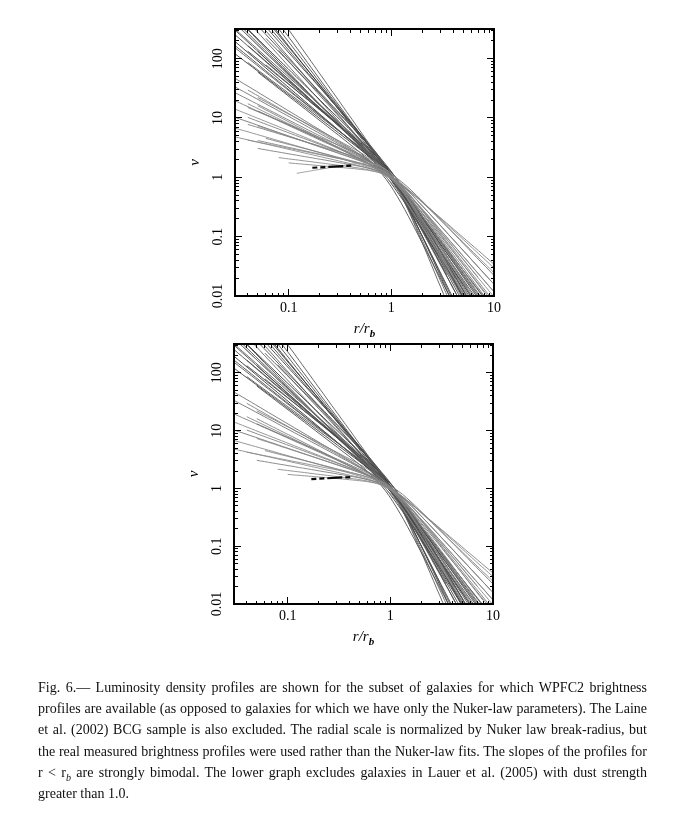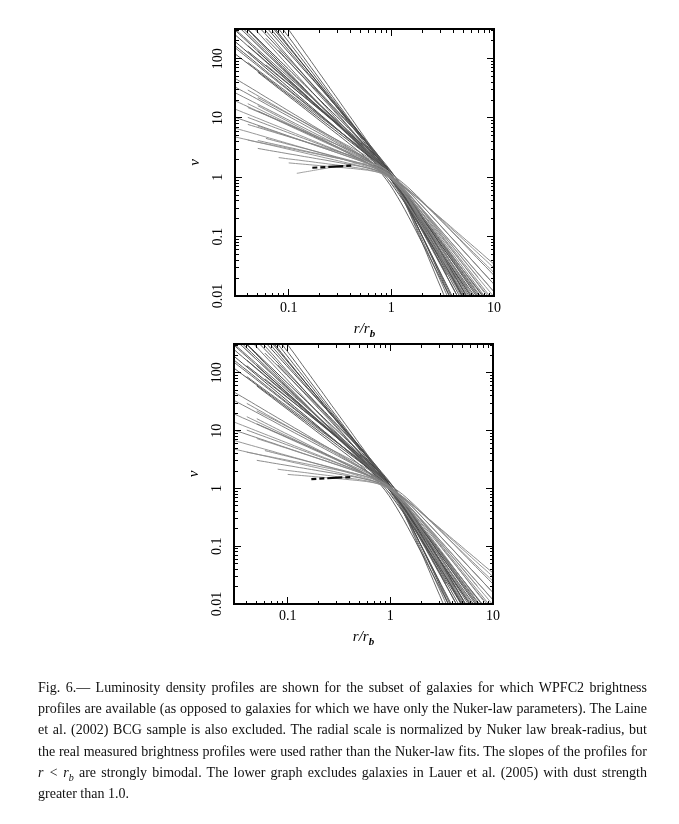--- a/index.html
+++ b/index.html
@@ -1,21 +1,21 @@
 <!DOCTYPE html>
 <html><head>
 <meta charset="utf-8">
 <style>
   html,body{margin:0;padding:0;background:#ffffff;}
   body{width:679px;height:824px;position:relative;font-family:"Liberation Serif",serif;color:#000;}
   #figure-area{position:absolute;left:0;top:0;width:544px;height:660px;}
   #fig-svg{display:block;}
   #caption{position:absolute;left:38px;top:663px;width:609px;
            font-size:14px;line-height:21.2px;text-align:justify;color:#101010;}
-  #caption .seg-italic{font-style:italic;}
+  #caption .seg-italic{}
   #caption .seg-sub{font-style:italic;vertical-align:sub;font-size:0.72em;line-height:0;}
   .svgtext{font-family:"Liberation Serif",serif;}
 </style>
 </head>
 <body>
 
 <div id="figure-area">
   <svg id="fig-svg" width="679" height="660" viewBox="0 0 679 660" xmlns="http://www.w3.org/2000/svg">
       <g>
         <clipPath id="clip0">

